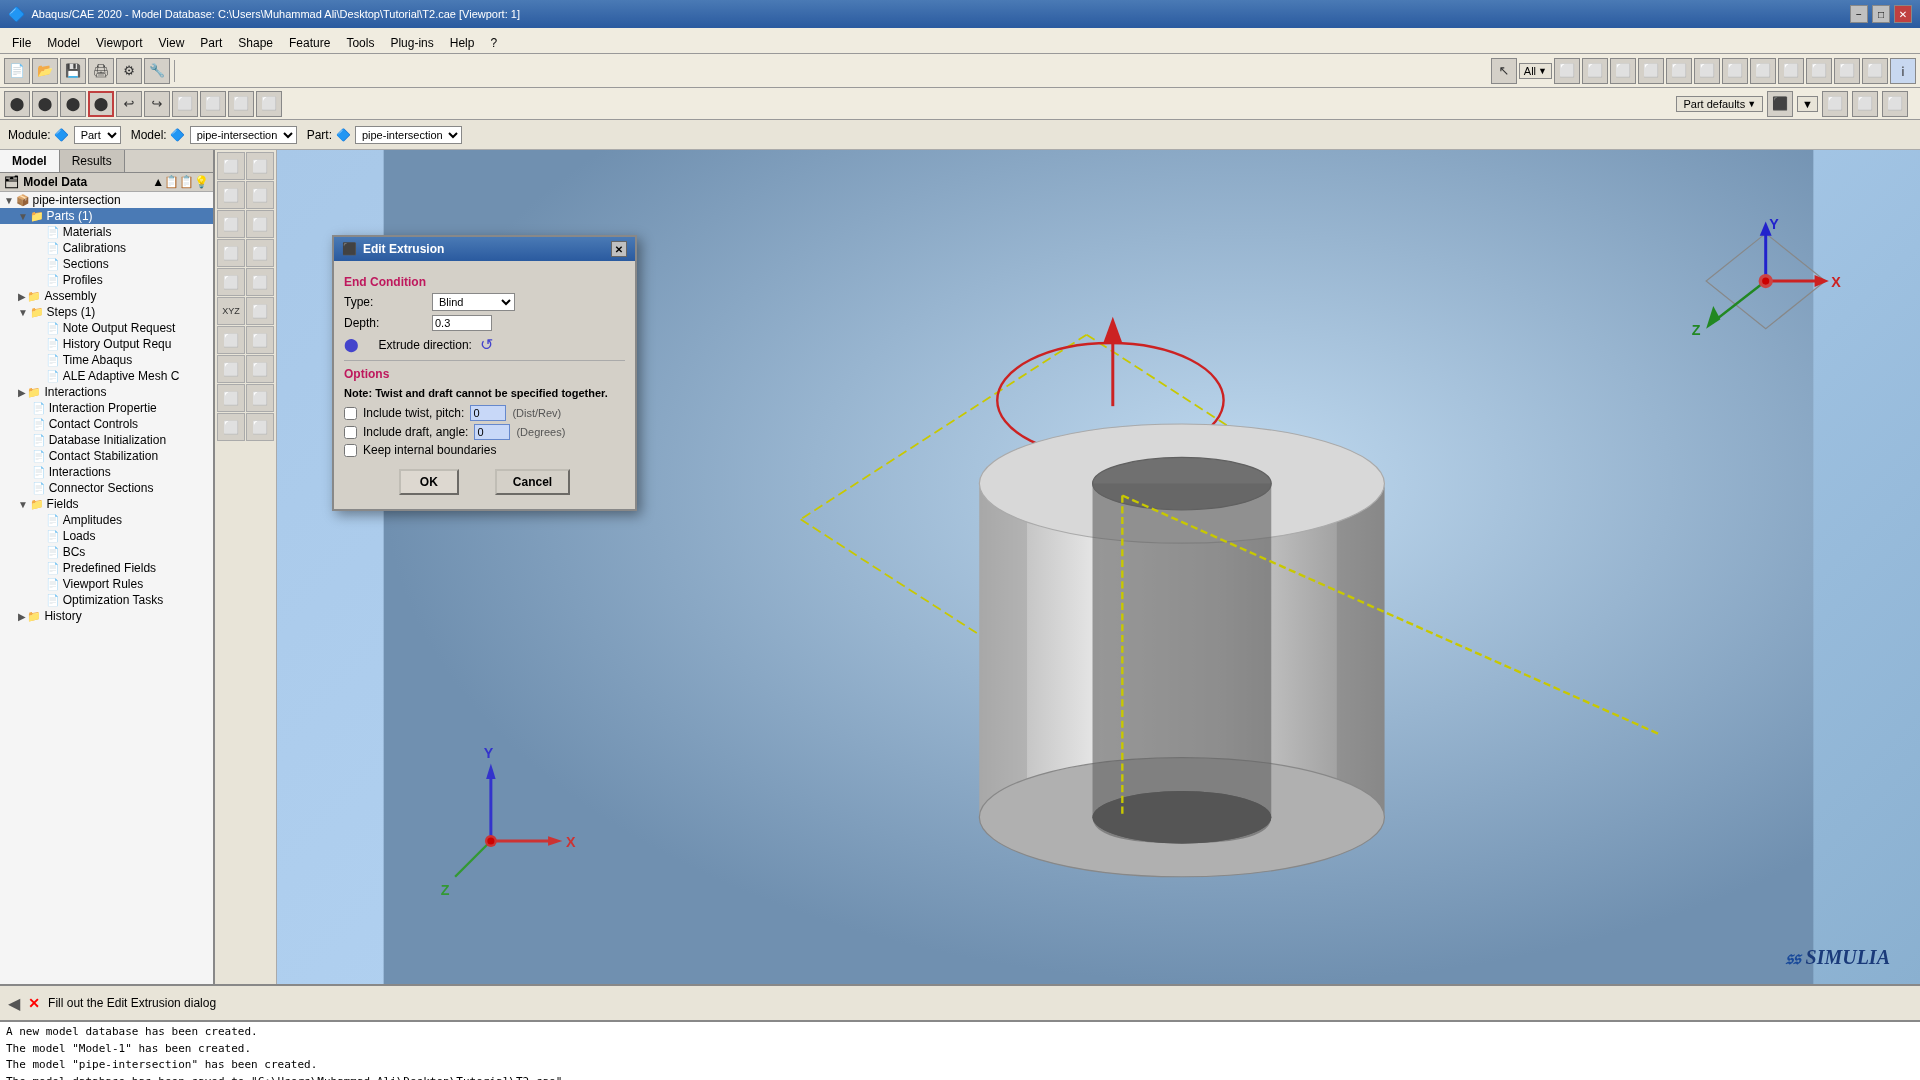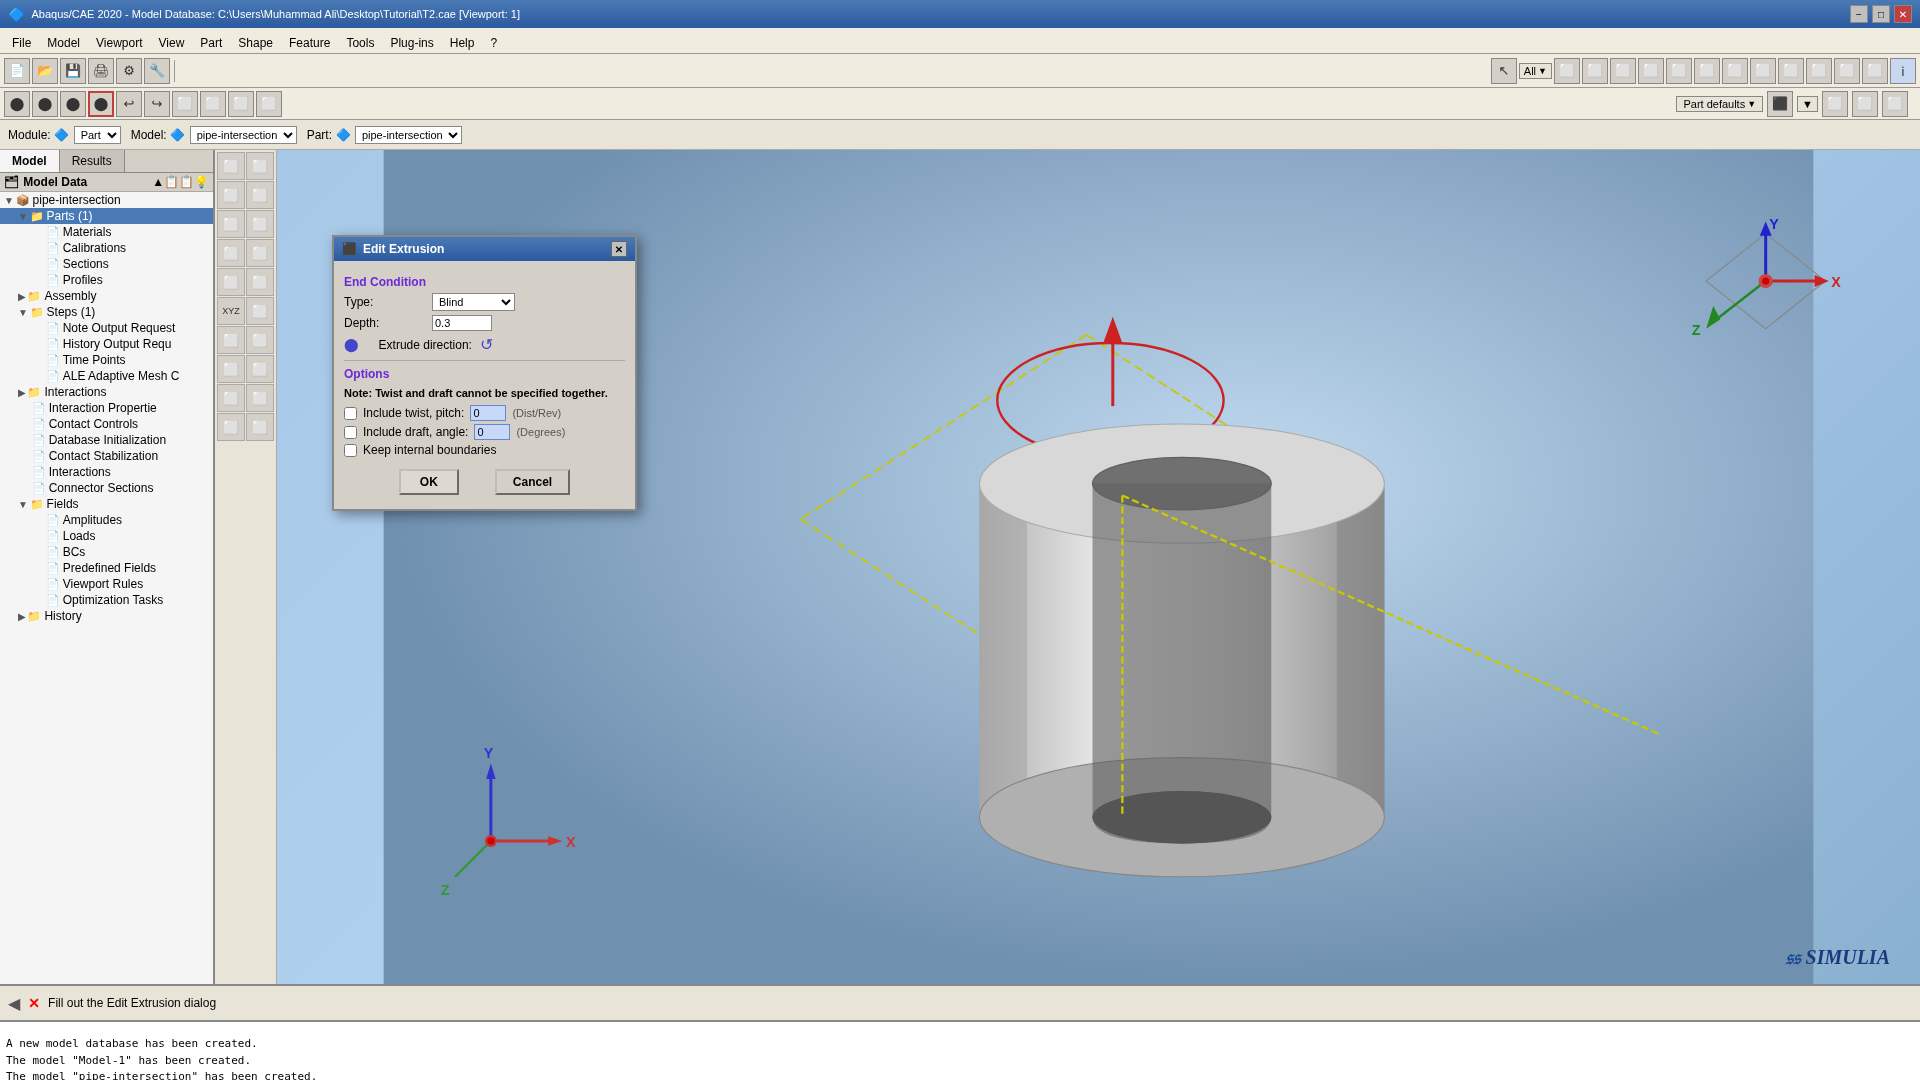--- a/index.html
+++ b/index.html
@@ -180,21 +180,21 @@
       background: #c0c0c0;
       border: 1px solid #666;
       display: flex; align-items: center; justify-content: center;
       cursor: pointer; font-size: 10px; color: #000;
     }
     .dialog-body { padding: 8px 10px; }
     .dialog-section-title {
       font-weight: bold;
       font-size: 12px;
       margin: 6px 0 4px 0;
-      color: #6d28d9;
+      color: #be185d;
     }
     .dialog-row {
       display: flex;
       align-items: center;
       margin: 4px 0;
       gap: 8px;
     }
     .dialog-label { font-size: 12px; min-width: 80px; }
     .dialog-select {
       font-size: 11px; padding: 1px 2px;
@@ -259,21 +259,21 @@
     .status-x {
       color: red; font-weight: bold; cursor: pointer; font-size: 14px;
     }
 
     
     #message-log {
       height: 60px;
       background: white;
       border-top: 2px solid #888;
       overflow-y: auto;
-      padding: 14px 6px;
+      padding: 2px 6px;
       font-size: 11px;
       font-family: monospace;
     }
     .log-line { line-height: 1.5; }
 
     
     .tree-scroll-container {
       overflow-y: auto;
       height: 100%;
     }
@@ -463,21 +463,21 @@
         <div class="tree-item">
           <span style="display:inline-block;width:28px;flex-shrink:0;"></span>
           <span style="display:inline-block;width:14px;"></span>
           <span class="icon">📄</span>
           <span>History Output Requ</span>
         </div>
         <div class="tree-item">
           <span style="display:inline-block;width:28px;flex-shrink:0;"></span>
           <span style="display:inline-block;width:14px;"></span>
           <span class="icon">📄</span>
-          <span>Time Points</span>
+          <span>Time Abaqus</span>
         </div>
         <div class="tree-item">
           <span style="display:inline-block;width:28px;flex-shrink:0;"></span>
           <span style="display:inline-block;width:14px;"></span>
           <span class="icon">📄</span>
           <span>ALE Adaptive Mesh C</span>
         </div>
         <div class="tree-item">
           <span style="display:inline-block;width:14px;flex-shrink:0;"></span>
           <span class="expand-btn">▶</span>

